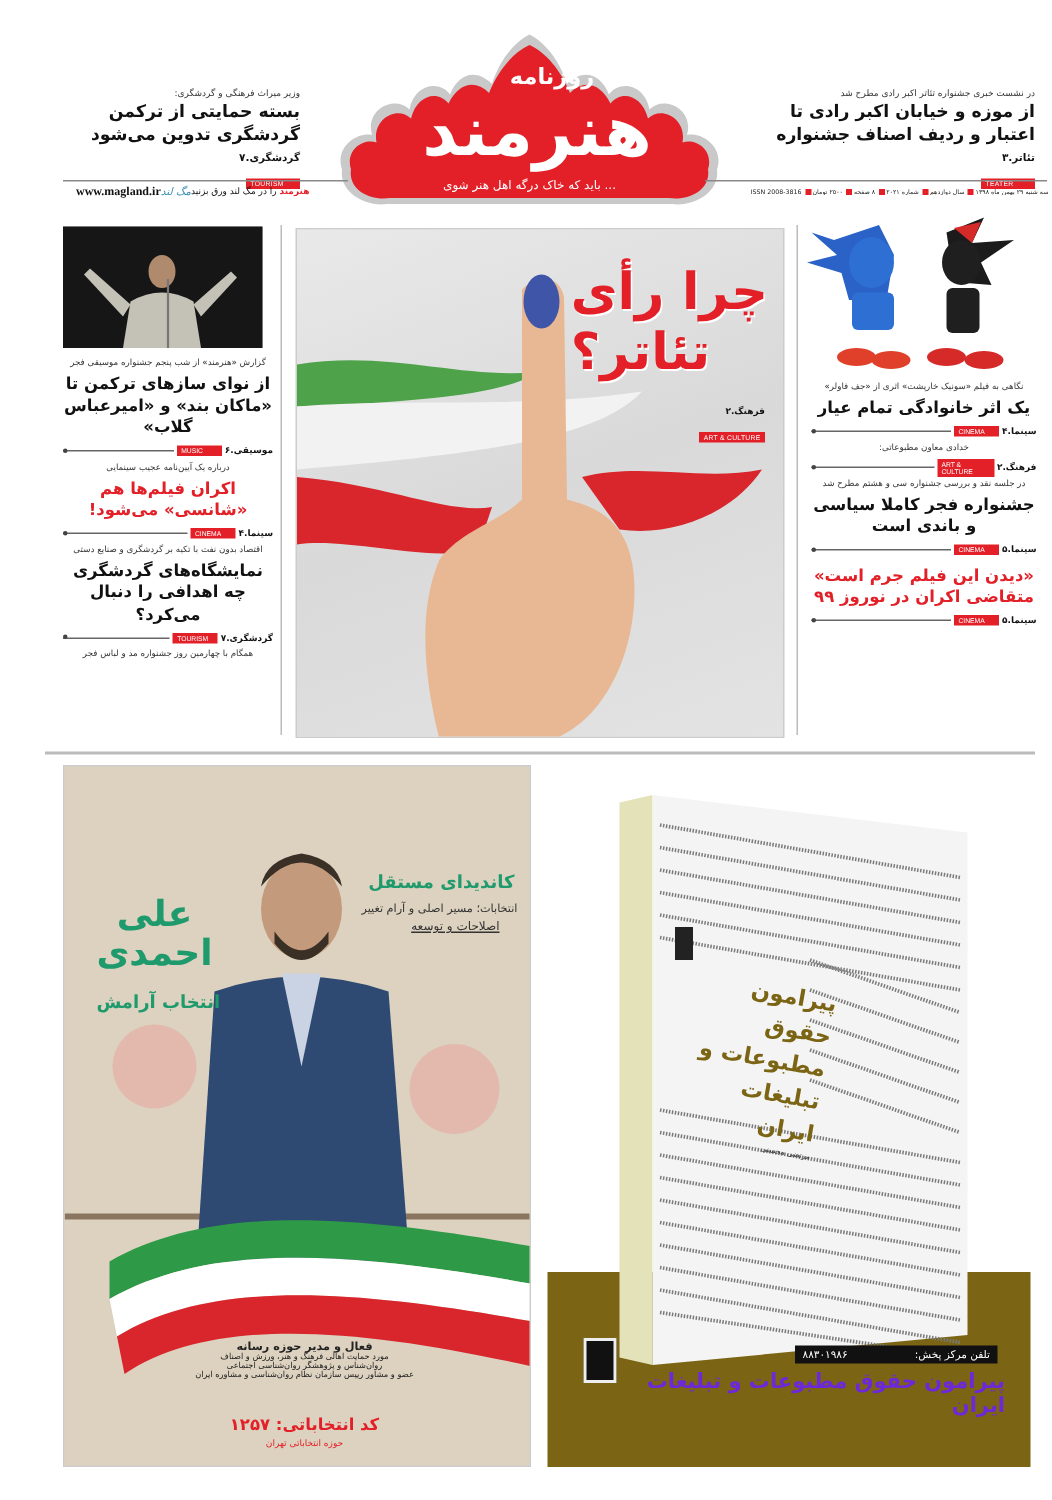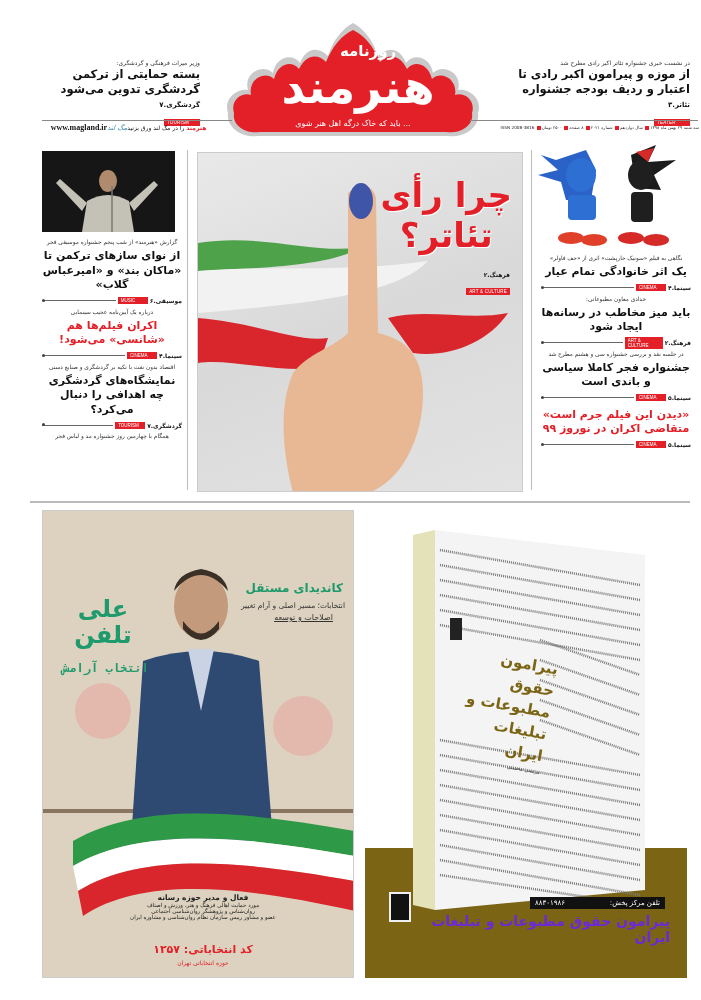--- a/index.html
+++ b/index.html
@@ -66,21 +66,21 @@
     .singer { background: #141414; }
     .sonic-box { background: #fff; }
 
     
     .main-img {
       position: absolute; left: 197px; top: 152px; width: 326px; height: 340px;
       background: linear-gradient(160deg, #e9e9e9 0%, #d9d9d9 50%, #e3e3e3 100%);
       border: 1px solid #ccc; overflow: hidden;
     }
     .main-title {
-      position: absolute; right: 10px; top: 22px; direction: rtl; text-align: center;
+      position: absolute; right: 10px; top: 22px; direction: rtl; text-align: left;
       color: #e32028; font-weight: bold; font-size: 34px; line-height: 40px;
       text-shadow: 1px 1px 0 #fff;
     }
     .main-sec { position: absolute; right: 12px; top: 118px; direction: rtl; text-align: right; }
     .main-sec .slabel { font-size: 6px; font-weight: bold; }
 
     
     .ad-left {
       position: absolute; left: 42px; top: 510px; width: 312px; height: 468px;
       background: #ddd4c3; overflow: hidden; border: 1px solid #ccc;
@@ -105,21 +105,21 @@
 
 <div class="top-story" style="left:42px; top:58px; width:158px; text-align:right;">
   <div class="kicker-sm">وزیر میراث فرهنگی و گردشگری:</div>
   <div class="head-sm" style="width:150px;margin-right:0;">بسته حمایتی از ترکمن گردشگری تدوین می‌شود</div>
   <div class="sec-label">گردشگری.۷</div>
   <div class="sec-tag" style="direction:ltr;text-align:left;">TOURISM</div>
 </div>
 
 <div class="top-story" style="left:500px; top:58px; width:190px; text-align:right;">
   <div class="kicker-sm">در نشست خبری جشنواره تئاتر اکبر رادی مطرح شد</div>
-  <div class="head-sm">از موزه و پیرامون اکبر رادی تا اعتبار و ردیف بودجه جشنواره</div>
+  <div class="head-sm">از موزه و خیابان اکبر رادی تا اعتبار و ردیف اصناف جشنواره</div>
   <div class="sec-label">تئاتر.۳</div>
   <div class="sec-tag" style="direction:ltr;text-align:left;">TEATER</div>
 </div>
 
 <div class="bar-line" style="left:42px;top:120px;width:190px;"></div>
 <div class="bar-line" style="left:470px;top:120px;width:228px;"></div>
 
 <div class="meta-left">
   <span class="url">www.magland.ir</span>
   <span class="mag-logo">مگ لند</span>
@@ -223,21 +223,20 @@
     <div class="kicker">نگاهی به فیلم «سونیک خارپشت» اثری از «جف فاولر»</div>
     <div class="headline">یک اثر خانوادگی تمام عیار</div>
     <div class="foot">
         <span class="slabel">سینما.۴</span>
         <span class="tag">CINEMA</span>
         <span class="line"></span>
       </div>
   </div>
   <div class="story">
     <div class="kicker">خدادی معاون مطبوعاتی:</div>
-    <div class="headline">باید میز مخاطب در رسانه‌ها ایجاد شود</div>
     <div class="foot">
         <span class="slabel">فرهنگ.۲</span>
         <span class="tag" style="width:38px;">ART &amp; CULTURE</span>
         <span class="line"></span>
       </div>
   </div>
   <div class="story">
     <div class="kicker">در جلسه نقد و بررسی جشنواره سی و هشتم مطرح شد</div>
     <div class="headline">جشنواره فجر کاملا سیاسی و باندی است</div>
     <div class="foot">
@@ -266,22 +265,22 @@
     <rect x="0" y="298" width="312" height="4" fill="#8a7660"></rect>
     <ellipse cx="158" cy="95" rx="27" ry="33" fill="#c49a7c"></ellipse>
     <path d="M131,80 Q158,48 185,80 Q182,62 158,58 Q134,62 131,80 Z" fill="#3a3026"></path>
     <path d="M140,110 Q158,135 176,110 L176,118 Q158,140 140,118 Z" fill="#3a3026"></path>
     <path d="M100,150 Q158,130 216,150 L230,330 L88,330 Z" fill="#2e4a72"></path>
     <path d="M145,138 L158,200 L171,138 Z" fill="#c9d3e3"></path>
     <path d="M30,330 C100,290 200,300 312,320 L312,345 C200,325 100,315 30,355 Z" fill="#2e9a47"></path>
     <path d="M30,355 C100,315 200,325 312,345 L312,370 C200,350 100,340 35,380 Z" fill="#ffffff"></path>
     <path d="M35,380 C100,340 200,350 312,370 L312,400 C200,375 100,365 40,405 Z" fill="#d8262c"></path>
   </svg>
-  <div class="abs rtl" style="left:20px;top:85px;width:80px;color:#1e9a6c;font-size:24px;font-weight:bold;line-height:26px;text-align:center;">علی تلفن</div>
-  <div class="abs rtl" style="left:15px;top:150px;width:95px;color:#1e9a6c;font-size:12px;font-weight:bold;text-align:center;font-family:Liberation Mono, monospace;">انتخاب آرامش</div>
+  <div class="abs rtl" style="left:20px;top:85px;width:80px;color:#1e9a6c;font-size:24px;font-weight:bold;line-height:26px;text-align:center;">علی احمدی</div>
+  <div class="abs rtl" style="left:15px;top:150px;width:95px;color:#1e9a6c;font-size:12px;font-weight:bold;text-align:center;">انتخاب آرامش</div>
   <div class="abs rtl" style="left:195px;top:70px;width:105px;color:#1e9a6c;font-size:12px;font-weight:bold;">کاندیدای مستقل</div>
   <div class="abs rtl" style="left:190px;top:90px;width:112px;color:#333;font-size:7.5px;">انتخابات؛ مسیر اصلی و آرام تغییر</div>
   <div class="abs rtl" style="left:190px;top:102px;width:100px;color:#333;font-size:8px;text-decoration:underline;">اصلاحات و توسعه</div>
   <div class="abs rtl" style="left:80px;top:382px;width:160px;text-align:center;color:#222;">
     <div style="font-size:7.5px;font-weight:bold;">فعال و مدیر حوزه رسانه</div>
     <div style="font-size:5.5px;">مورد حمایت اهالی فرهنگ و هنر، ورزش و اصناف</div>
     <div style="font-size:5.5px;">روان‌شناس و پژوهشگر روان‌شناسی اجتماعی</div>
     <div style="font-size:5.5px;">عضو و مشاور رییس سازمان نظام روان‌شناسی و مشاوره ایران</div>
   </div>
   <div class="abs rtl" style="left:80px;top:432px;width:160px;text-align:center;color:#e32028;font-size:11px;font-weight:bold;">کد انتخاباتی: ۱۲۵۷</div>

